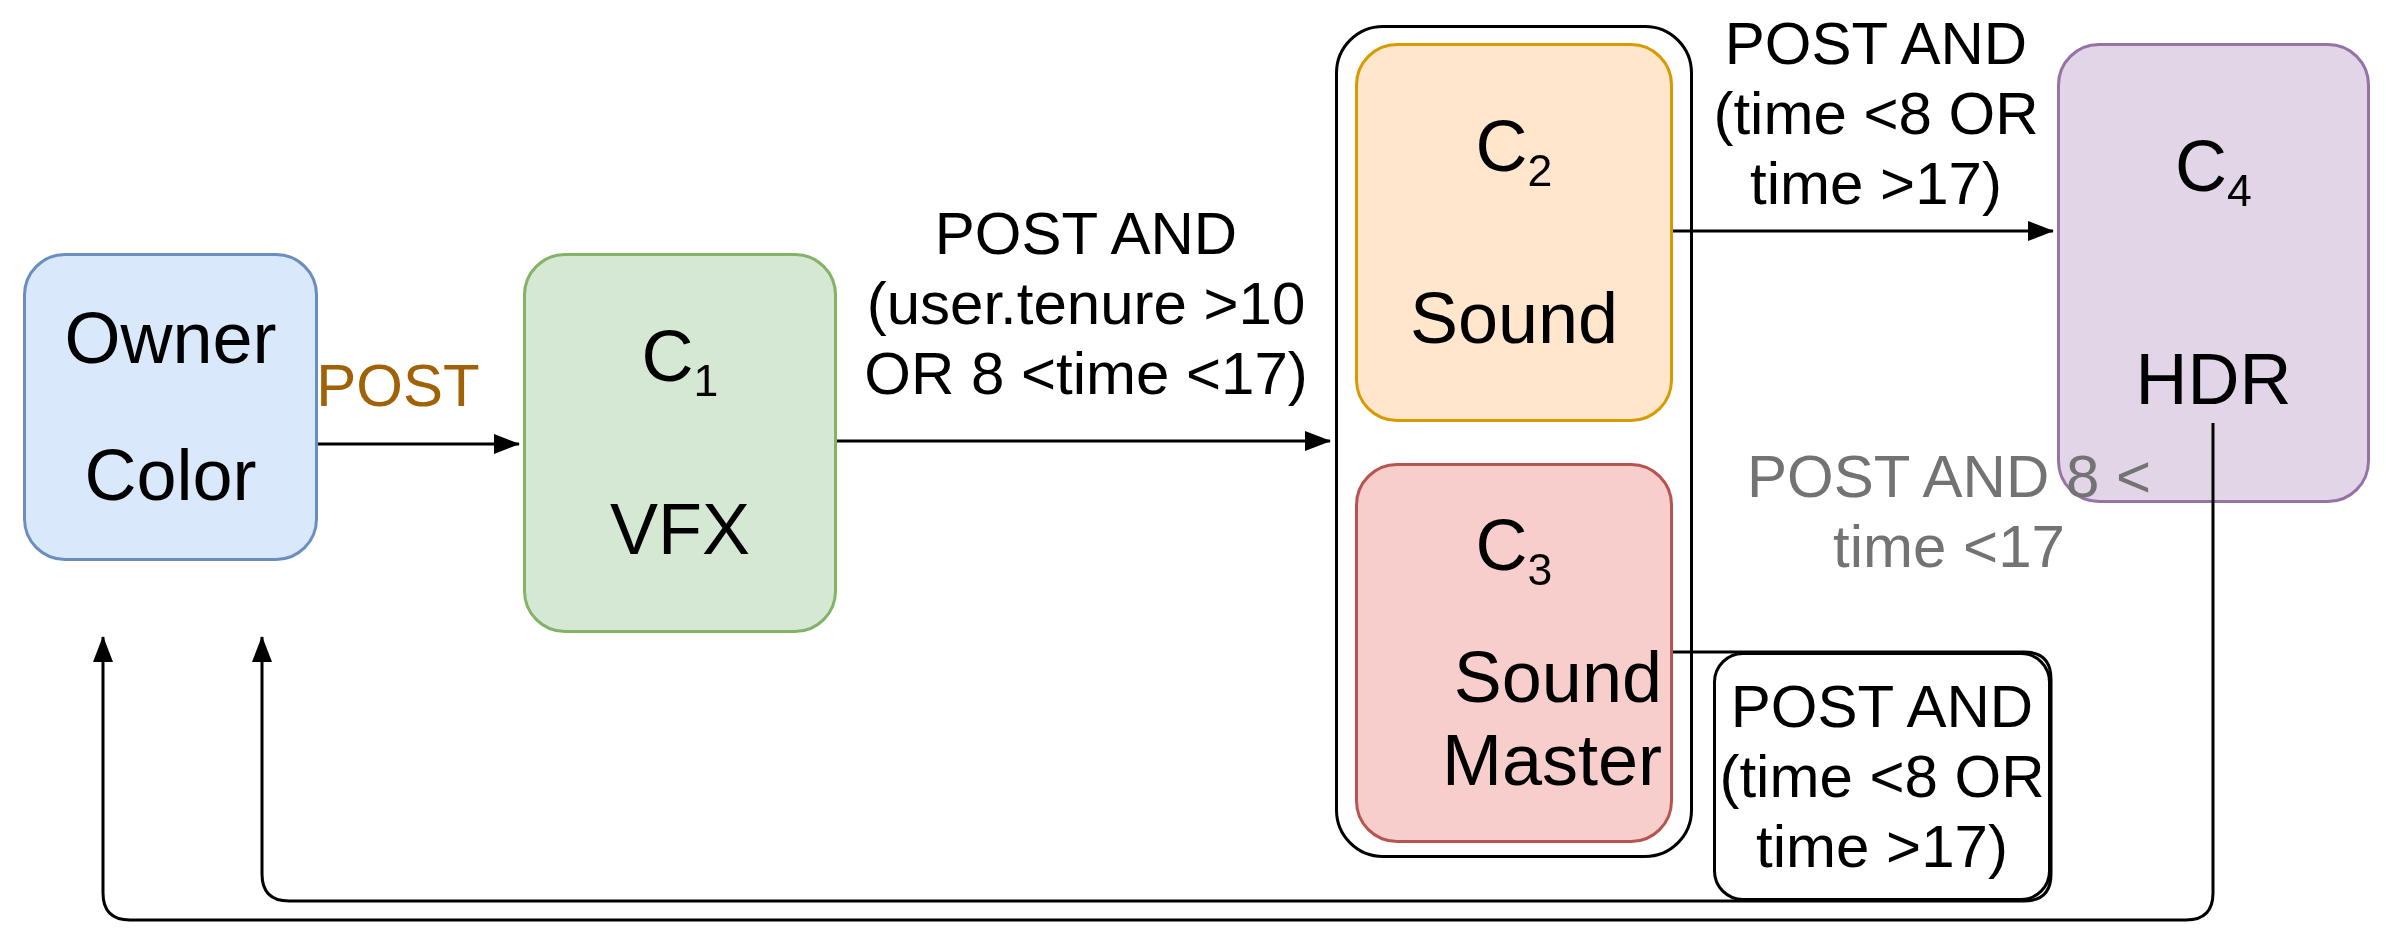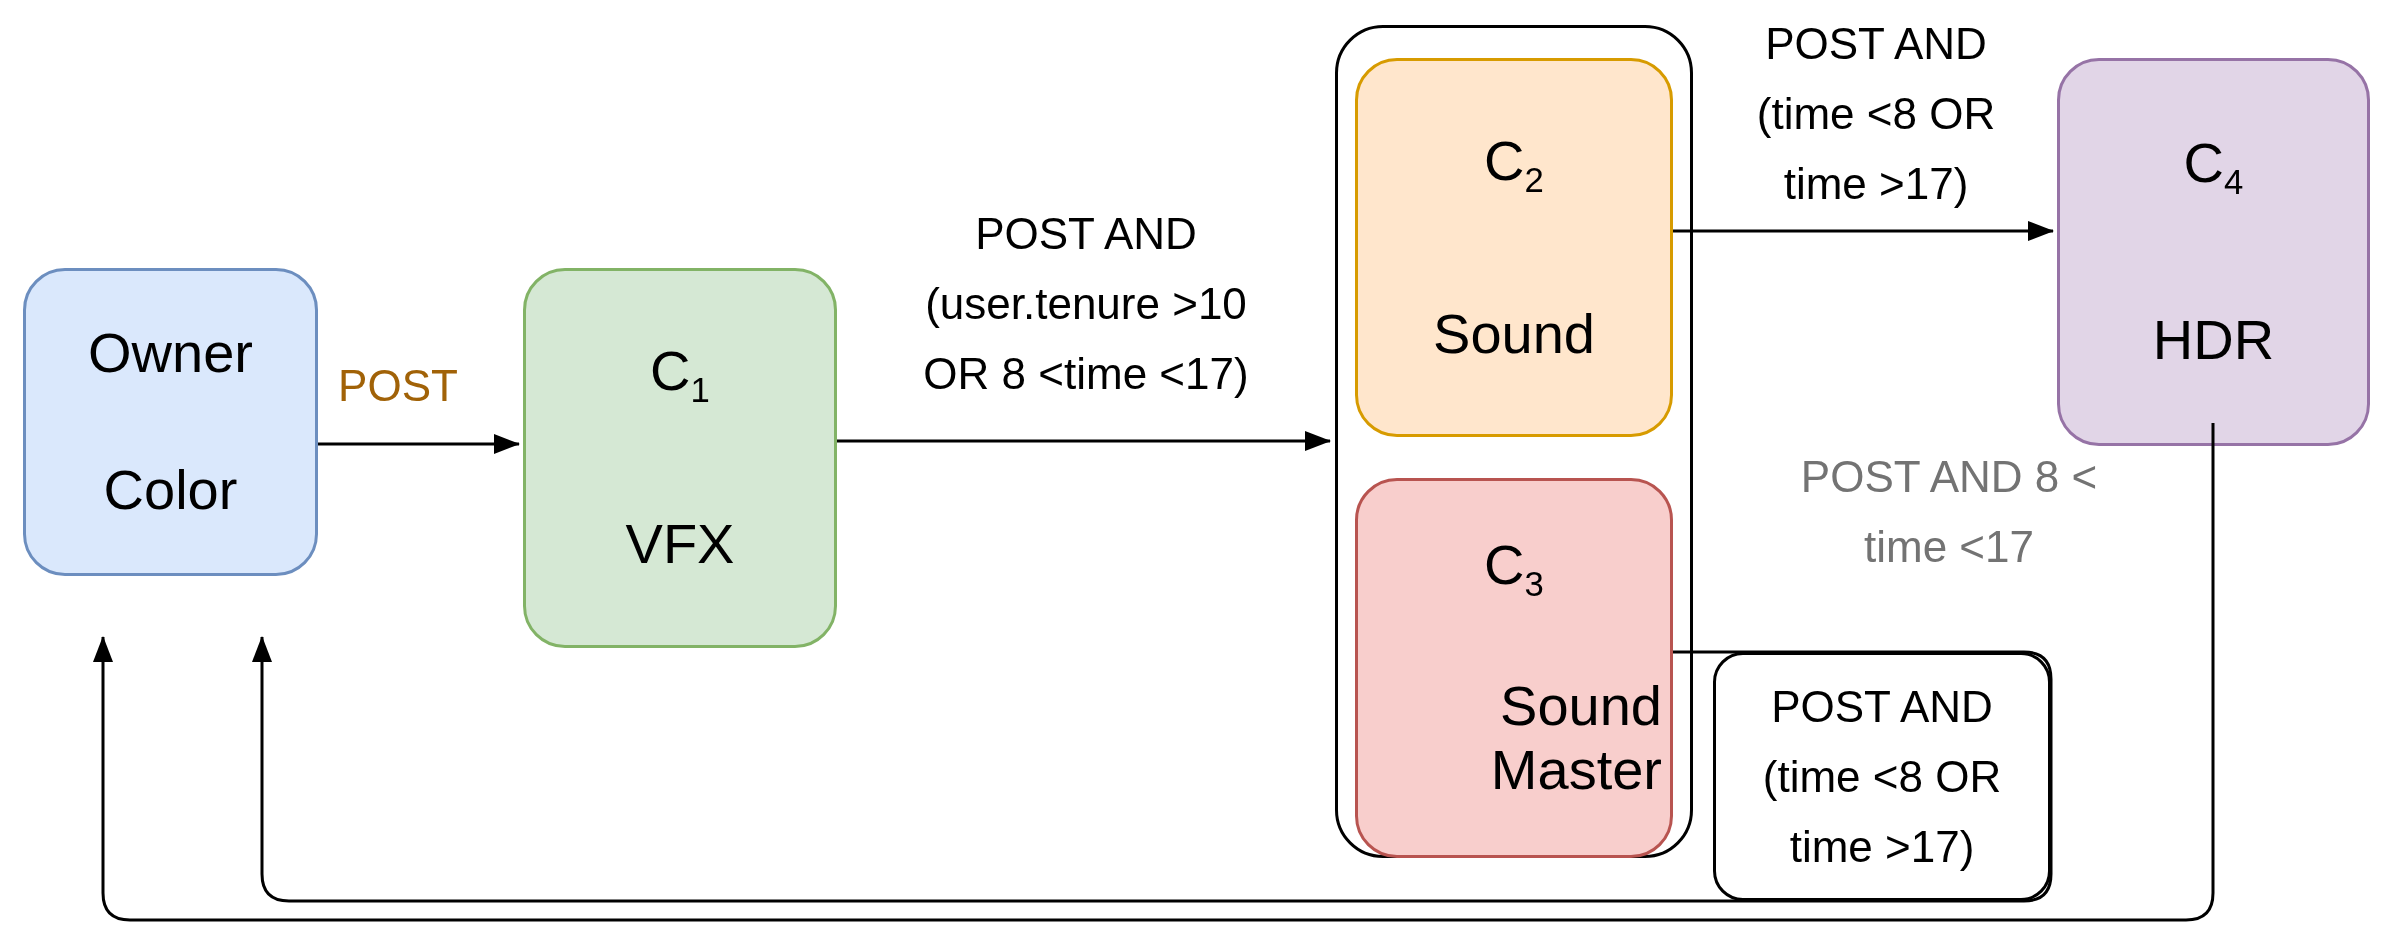--- a/index.html
+++ b/index.html
@@ -16,38 +16,37 @@
     position:absolute;left:1335px;top:25px;width:358px;height:833px;
     border:3px solid #000;border-radius:48px;background:#fff;
     box-sizing:border-box;
   }
   
   .node{
     position:absolute;box-sizing:border-box;
     border:3px solid;border-radius:42px;
     display:flex;flex-direction:column;justify-content:space-around;align-items:center;
     text-align:center;
-    font-size:56px;line-height:1.15;
+    font-size:72px;line-height:1.15;
     padding:14px 8px;
-    margin-top:15px;
   }
   #node-owner{left:23px;top:253px;width:295px;height:308px;}
   #node-c1{left:523px;top:253px;width:314px;height:380px;}
   #node-c2{left:1355px;top:43px;width:318px;height:379px;}
   #node-c3{left:1355px;top:463px;width:318px;height:380px;text-align:right;}
-  #node-c4{left:2057px;top:43px;width:313px;height:388px;}
+  #node-c4{left:2057px;top:43px;width:313px;height:460px;}
   .node-title sub{font-size:0.62em;line-height:0;}
   .node-name{max-width:100%;}
   
   #edge-layer{position:absolute;left:0;top:0;width:2386px;height:939px;}
   .edge{fill:none;stroke-width:3px;}
   
   .edge-label{
     position:absolute;transform:translate(-50%,-50%);
-    text-align:center;font-size:44px;line-height:70px;white-space:nowrap;
+    text-align:center;font-size:60px;line-height:70px;white-space:nowrap;
   }
   .edge-label span{display:block;}
   #label-e1{left:398px;top:386px;}
   #label-e2{left:1086px;top:304px;}
   #label-e3{left:1876px;top:114px;}
   #label-e4{left:1949px;top:512px;}
   
   #label-box-e5{
     position:absolute;left:1713px;top:652px;width:338px;height:249px;
     border:3px solid #000;border-radius:30px;background:#fff;

